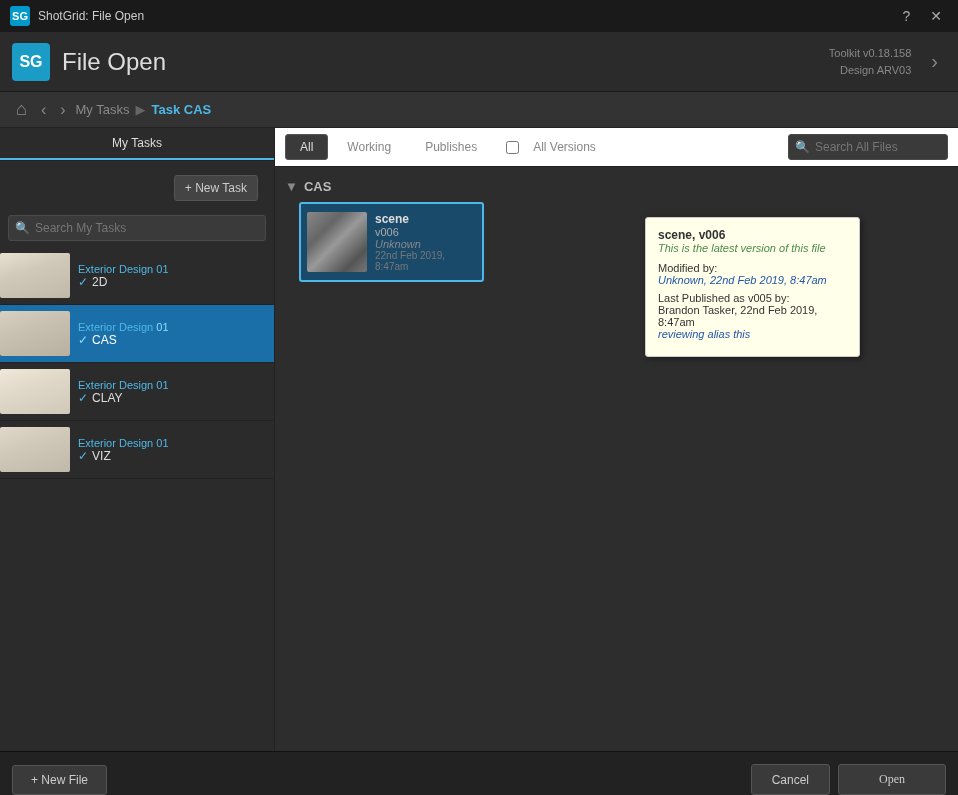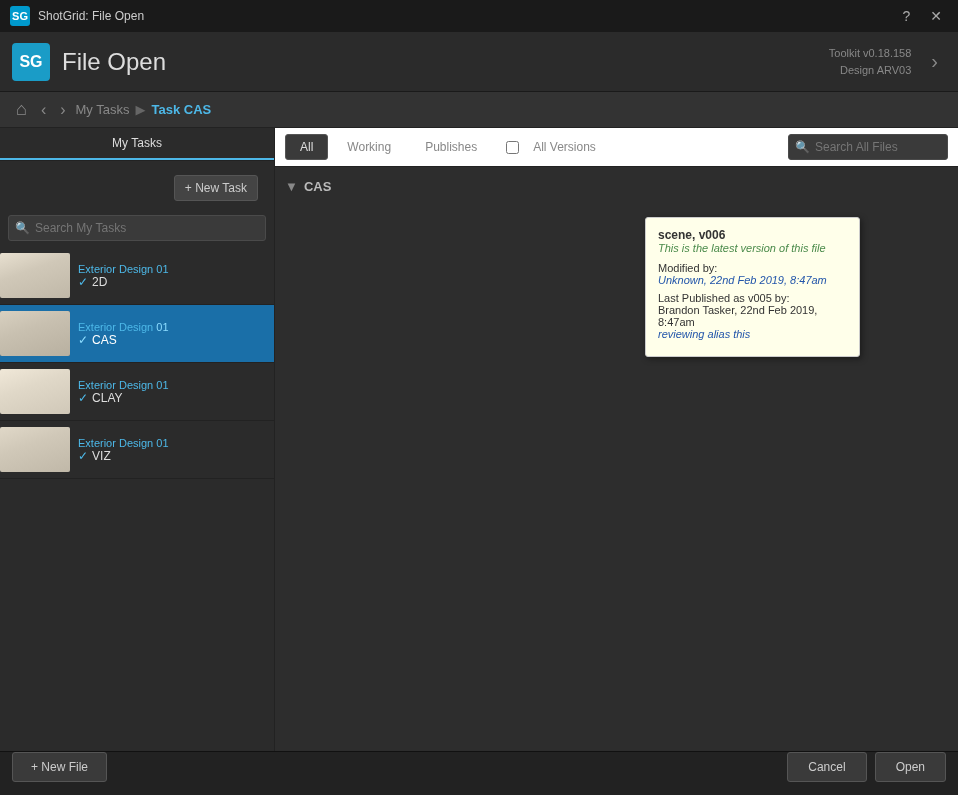--- a/index.html
+++ b/index.html
@@ -88,25 +88,25 @@
     .tooltip-box { position: absolute; left: 370px; top: 50px; width: 215px; background: #ffffea; border: 1px solid #ccc; border-radius: 3px; padding: 10px 12px; z-index: 100; box-shadow: 2px 2px 6px rgba(0,0,0,0.4); }
     .tooltip-title { color: #333; font-weight: bold; font-size: 12px; }
     .tooltip-latest { color: #4a8a4a; font-style: italic; font-size: 11px; margin-bottom: 8px; }
     .tooltip-section { margin-bottom: 6px; }
     .tooltip-section-label { color: #333; font-weight: normal; font-size: 11px; }
     .tooltip-section-val { color: #2255aa; font-style: italic; font-size: 11px; }
     .tooltip-pub-val { color: #333; font-size: 11px; }
     .tooltip-pub-comment { color: #2255aa; font-style: italic; font-size: 11px; }
 
     
-    #bottom-bar { height: 44px; background: #222; border-top: 1px solid #111; display: flex; align-items: flex-start; padding: 0 12px; justify-content: space-between; }
+    #bottom-bar { height: 44px; background: #222; border-top: 1px solid #111; display: flex; align-items: flex-end; padding: 0 12px; justify-content: space-between; }
     #bottom-bar .new-file-btn { padding: 7px 18px; background: #3a3a3a; border: 1px solid #555; color: #ccc; cursor: pointer; font-size: 12px; border-radius: 3px; }
     #bottom-bar .action-btns { display: flex; gap: 8px; }
     #bottom-bar .cancel-btn { padding: 7px 20px; background: #3a3a3a; border: 1px solid #555; color: #ccc; cursor: pointer; font-size: 12px; border-radius: 3px; }
-    #bottom-bar .open-btn { padding: 7px 20px; background: #3a3a3a; border: 1px solid #555; color: #ccc; cursor: pointer; font-size: 12px; border-radius: 3px; }
+    #bottom-bar .open-btn { padding: 7px 40px; background: #3a3a3a; border: 1px solid #555; color: #ccc; cursor: pointer; font-size: 12px; border-radius: 3px; font-family: Liberation Serif, serif; }
 
     
     ::-webkit-scrollbar { width: 6px; height: 6px; }
     ::-webkit-scrollbar-track { background: #222; }
     ::-webkit-scrollbar-thumb { background: #555; border-radius: 3px; }
   </style>
 </head>
 <body>
 
 <div id="titlebar">
@@ -244,20 +244,33 @@
         <span class="search-ic">🔍</span>
         <input type="text" placeholder="Search All Files" style="">
       </div>
     </div>
 
     <div id="file-browser">
       <div class="folder-header">
         <span class="arrow">▼</span>
         <span>CAS</span>
       </div>
+      <div class="files-grid">
+        <div class="file-card selected">
+          <div class="file-thumb">
+            <div class="file-thumb-img" style="background: linear-gradient(135deg, #888 0%, #666 30%, #999 50%, #555 80%, #777 100%);"></div>
+          </div>
+          <div class="file-info">
+            <div class="file-name">scene</div>
+            <div class="file-version">v006</div>
+            <div class="file-author">Unknown</div>
+            <div class="file-date">22nd Feb 2019, 8:47am</div>
+          </div>
+        </div>
+      </div>
 
       <div class="tooltip-box">
         <div class="tooltip-title">scene, v006</div>
         <div class="tooltip-latest">This is the latest version of this file</div>
         <div class="tooltip-section">
           <div class="tooltip-section-label">Modified by:</div>
           <div class="tooltip-section-val">Unknown, 22nd Feb 2019, 8:47am</div>
         </div>
         <div class="tooltip-section">
           <div class="tooltip-section-label">Last Published as v005 by:</div>

